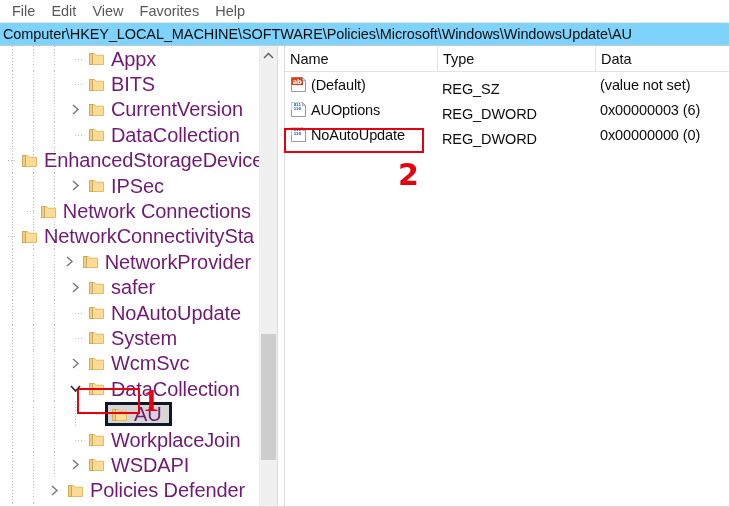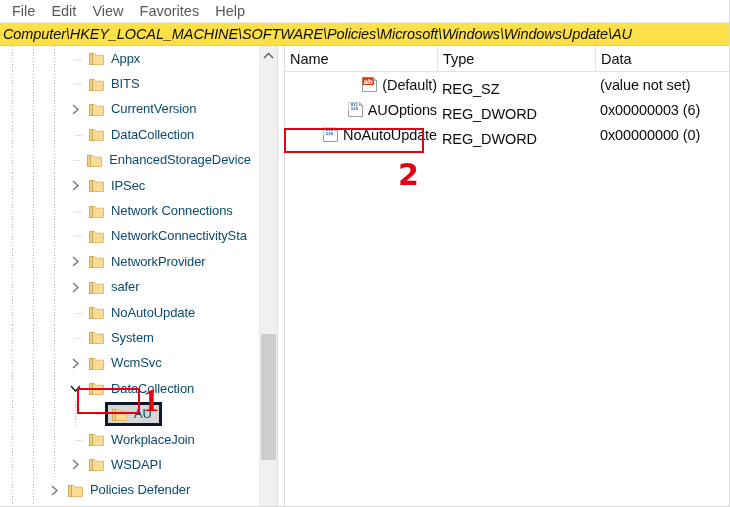--- a/index.html
+++ b/index.html
@@ -45,25 +45,24 @@
     white-space: nowrap;
     cursor: default;
   }
 
   
   .addressbar {
     height: 22px;
     min-height: 22px;
     display: flex;
     align-items: center;
-    background: #fde047;
+    background: #7dd3fc;
     border-bottom: 1px solid #c9c9c9;
     padding-left: 3px;
     overflow: hidden;
-    font-style: italic;
   }
   .address-text {
     font-size: 14.5px;
     color: #0d0d0d;
     white-space: nowrap;
     letter-spacing: -0.1px;
   }
 
   
   .panes {
@@ -126,22 +125,22 @@
     min-width: 19px;
     height: 16px;
     margin-right: 5px;
     position: relative;
     z-index: 2;
     display: flex;
     align-items: center;
     justify-content: center;
   }
   .tree-label {
-    font-size: 13px;
-    color: #0c4a6e;
+    font-size: 20px;
+    color: #701a75;
     line-height: 16px;
     position: relative;
     z-index: 2;
     letter-spacing: -0.1px;
   }
   .tree-row.selected .sel-wrap {
     background: #d6d6d6;
     border: 3px solid #0f172a;
   }
   .sel-wrap {
@@ -225,21 +224,21 @@
   }
   .cell {
     font-size: 14.5px;
     color: #0d0d0d;
     box-sizing: border-box;
     display: flex;
     align-items: center;
     height: 100%;
     letter-spacing: -0.1px;
   }
-  .cell-name { width: 152px; min-width: 152px; padding-left: 5px; justify-content: flex-end; }
+  .cell-name { width: 152px; min-width: 152px; padding-left: 5px; }
   .cell-type { width: 158px; min-width: 158px; padding-left: 5px; margin-top: 8px; }
   .cell-data { flex: 1; padding-left: 5px; }
 
   .vicon {
     width: 17px;
     min-width: 17px;
     height: 17px;
     margin-right: 4px;
     position: relative;
   }

